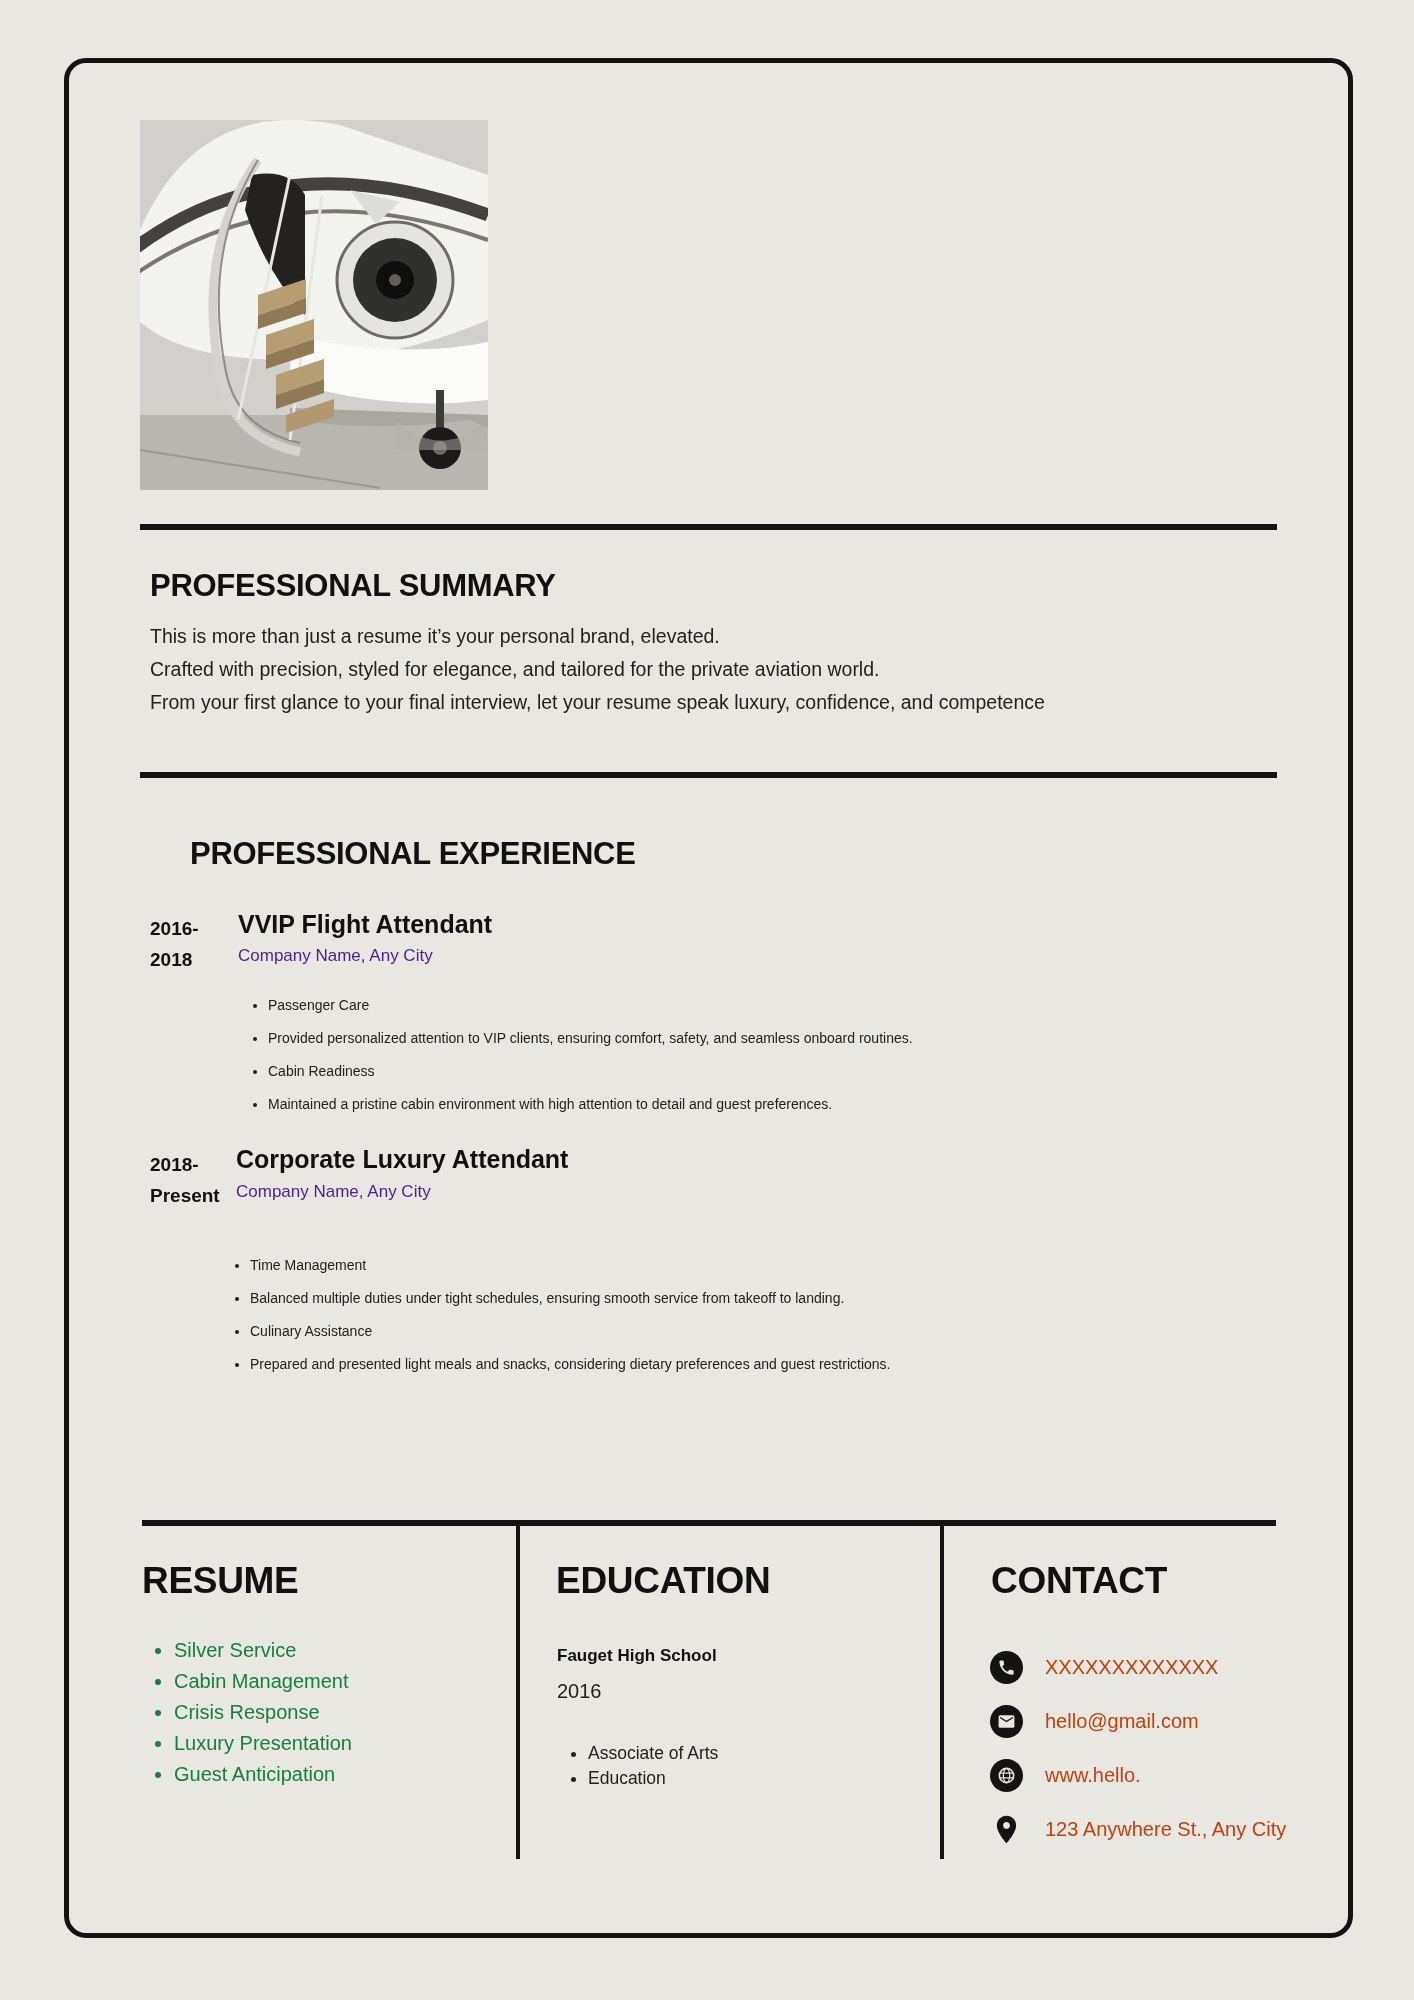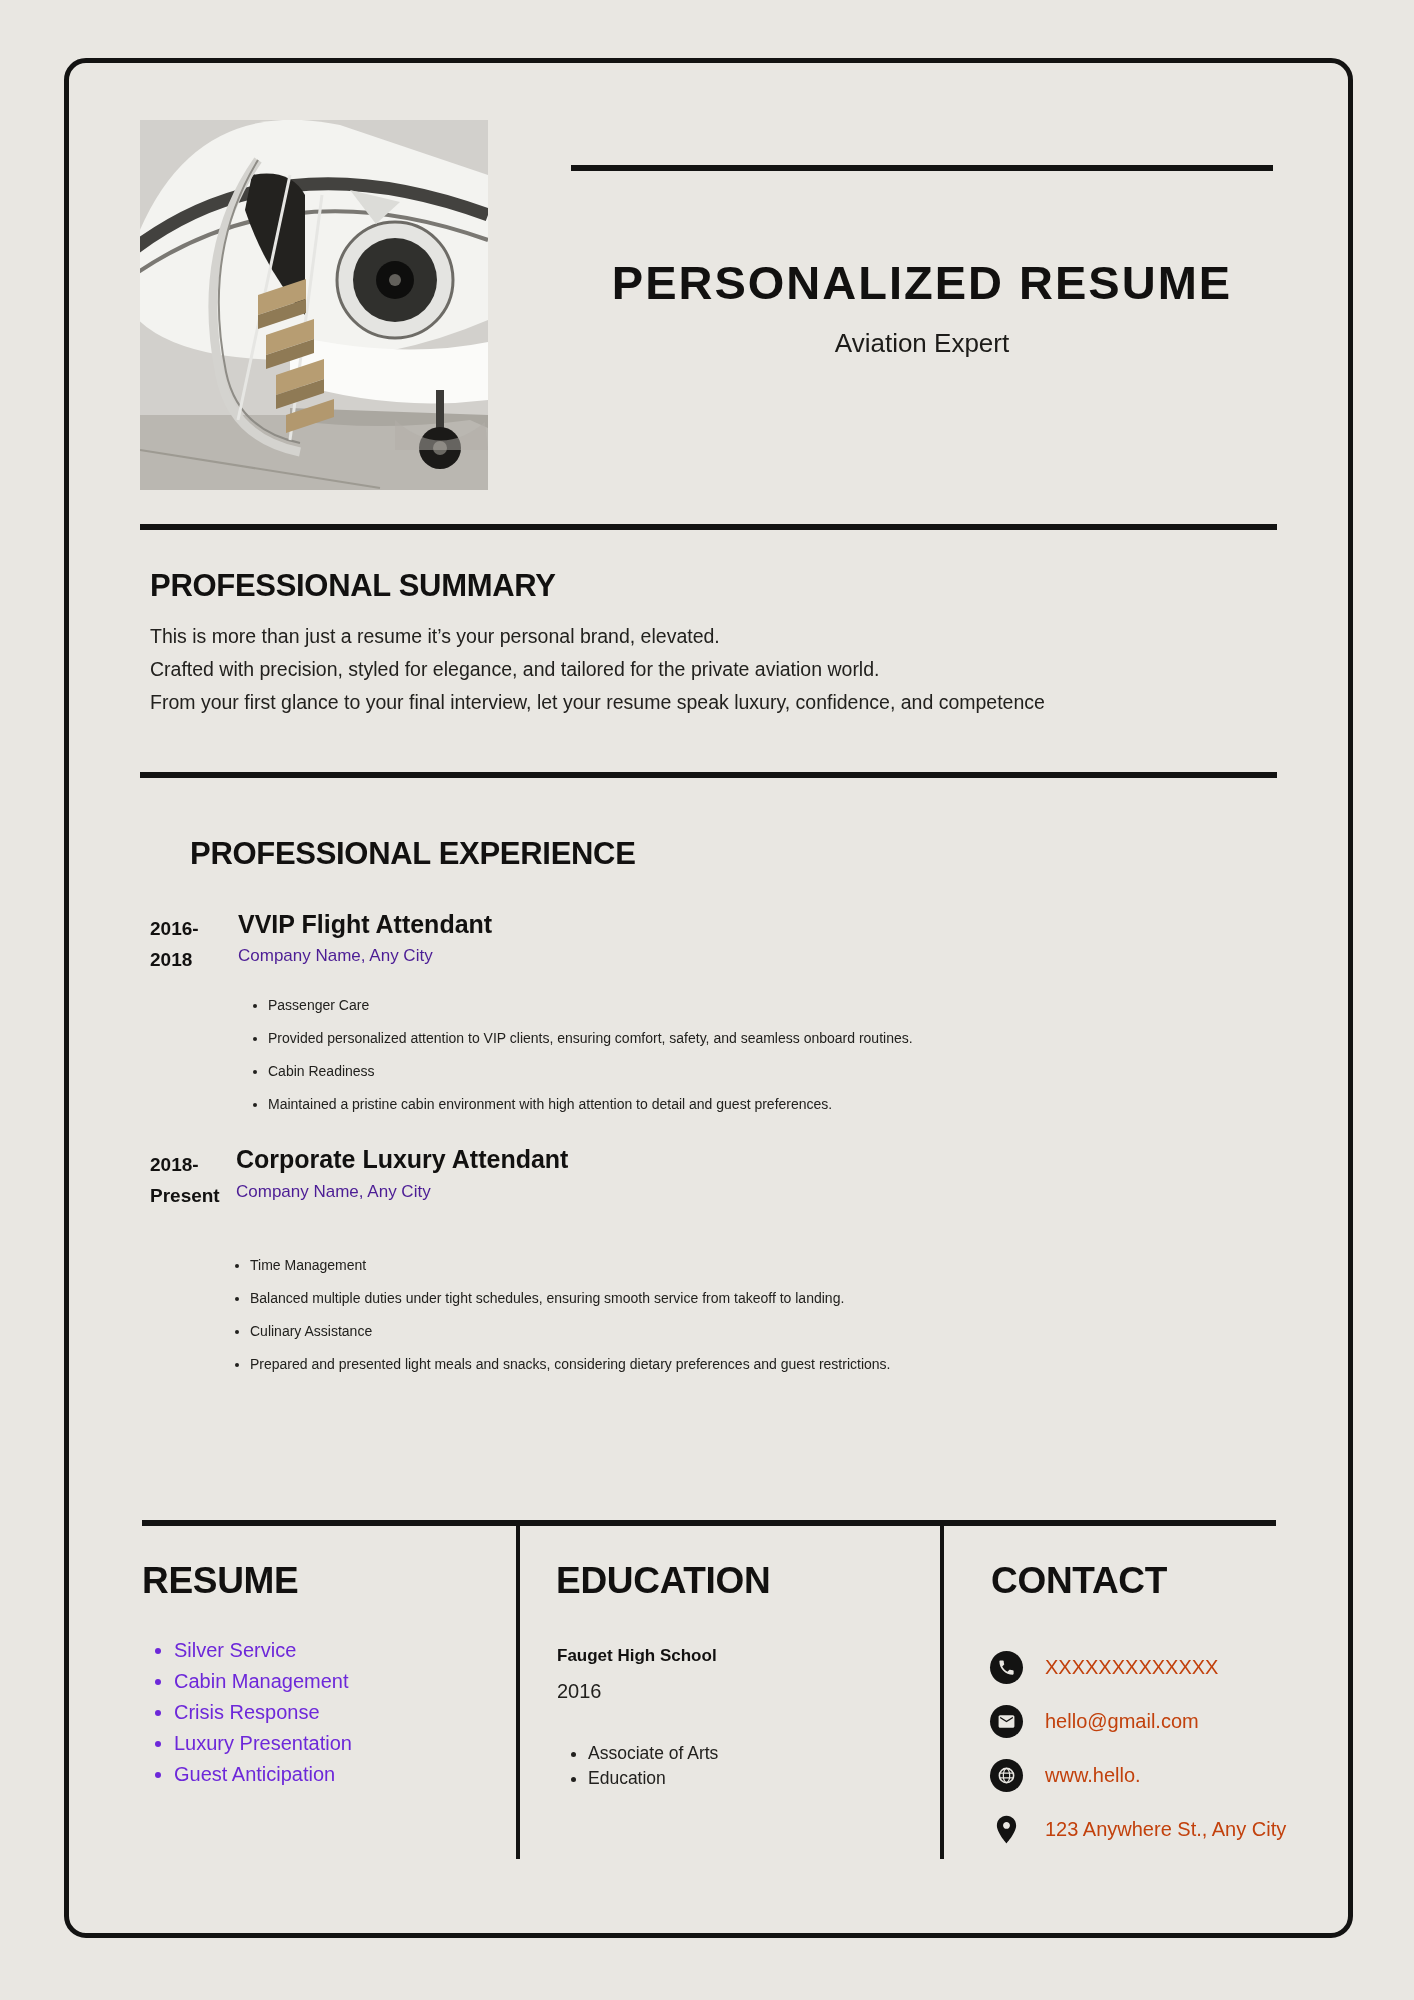--- a/index.html
+++ b/index.html
@@ -92,21 +92,21 @@
     position:absolute;
     font-size:37px; font-weight:700; letter-spacing:-0.3px; color:#121110;
   }
   .skills-heading    { left:142px; top:1560px; }
   .education-heading { left:556px; top:1560px; }
   .contact-heading   { left:991px; top:1560px; }
 
   .skills-list {
     position:absolute; left:152px; top:1640px;
     margin:0; padding-left:22px; list-style:disc;
-    font-size:20px; line-height:21px; color:#6d28d9;
+    font-size:20px; line-height:21px; color:#15803d;
   }
   .skills-list li { margin-bottom:10px; }
 
   .edu-school { position:absolute; left:557px; top:1646px; font-size:17px; font-weight:700; color:#121110; }
   .edu-year   { position:absolute; left:557px; top:1680px; font-size:20px; color:#22211e; }
   .edu-list {
     position:absolute; left:568px; top:1744px;
     margin:0; padding-left:20px; list-style:disc;
     font-size:17.5px; line-height:18px; color:#22211e;
   }
@@ -164,25 +164,20 @@
       <path d="M136,275 l0,14 l48,-16 l0,-14 Z" fill="#8f7a55"></path>
       <path d="M146,295 l48,-16 l0,18 l-48,16 Z" fill="#b2986e"></path>
 
       <rect x="296" y="270" width="8" height="50" fill="#3c3b38"></rect>
       <circle cx="300" cy="328" r="21" fill="#1b1a18"></circle>
       <circle cx="300" cy="328" r="7" fill="#6a6862"></circle>
       <path d="M255,300 Q300,340 345,302 L348,330 L255,330 Z" fill="#b1aea7" opacity="0.5"></path>
     </svg>
   </div>
 
-  <div class="header-block">
-    <div class="header-rule"></div>
-    <div class="title">PERSONALIZED RESUME</div>
-    <div class="subtitle">Aviation Expert</div>
-  </div>
 
   <div class="divider divider-1"></div>
 
   <div class="section-heading summary-heading">PROFESSIONAL SUMMARY</div>
   <div class="summary-text">
     <div>This is more than just a resume it’s your personal brand, elevated.</div>
     <div> Crafted with precision, styled for elegance, and tailored for the private aviation world.</div>
     <div> From your first glance to your final interview, let your resume speak luxury, confidence, and competence</div>
   </div>
 

